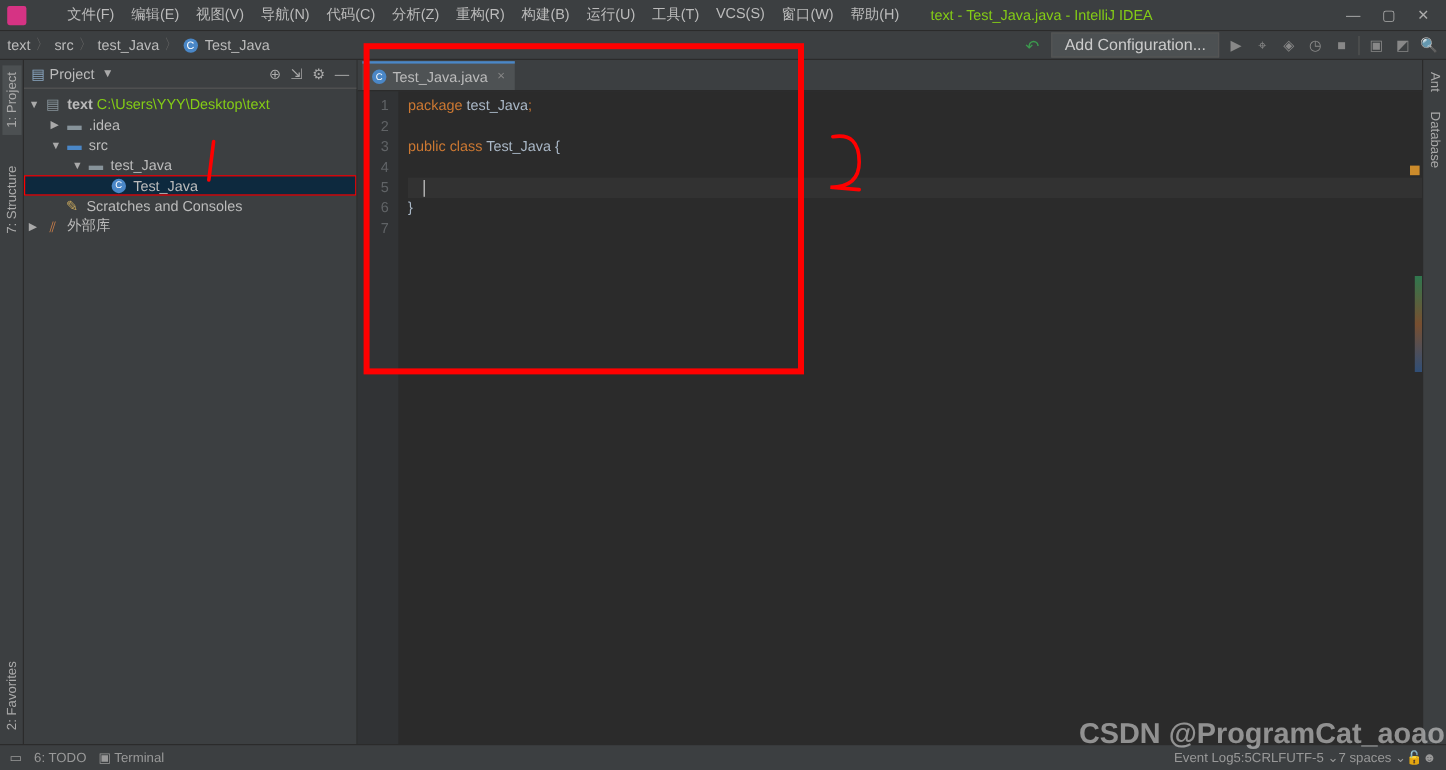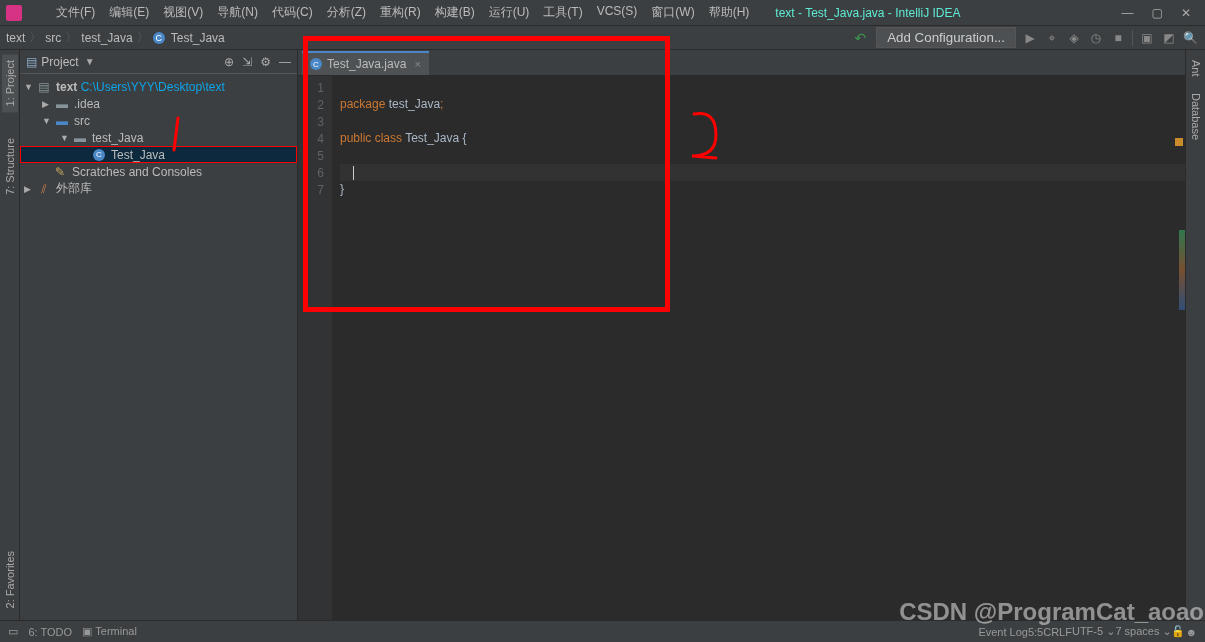--- a/index.html
+++ b/index.html
@@ -1,21 +1,21 @@
 <!DOCTYPE html>
 <html><head>
 <meta charset="utf-8">
 <style>
 * { margin:0; padding:0; box-sizing:border-box; font-family:"Segoe UI",Arial,sans-serif; }
 body { width:1205px; height:642px; background:#3c3f41; color:#bbb; font-size:12px; overflow:hidden; position:relative; }
 .titlebar { height:26px; background:#3c3f41; display:flex; align-items:center; padding:0 6px; border-bottom:1px solid #2b2b2b; }
 .titlebar .logo { width:16px; height:16px; background:#d63384; border-radius:2px; margin-right:8px; }
 .titlebar .menu { display:flex; gap:2px;margin-left:20px; }
 .titlebar .menu span { padding:2px 6px; cursor:default; }
-.titlebar .title { margin-left:20px; color:#5eead4; }
+.titlebar .title { margin-left:20px; color:#84cc16; }
 .titlebar .winctrl { margin-left:auto; display:flex; gap:18px; padding-right:8px; color:#aaa; }
 .titlebar .winctrl span { cursor:default; }
 .navbar { height:24px; background:#3c3f41; display:flex; align-items:center; padding:0 6px; border-bottom:1px solid #2b2b2b; }
 .breadcrumb { display:flex; align-items:center; gap:4px; }
 .breadcrumb .sep { color:#666; }
 .breadcrumb .cls-icon { width:12px; height:12px; background:#4a87c7; border-radius:50%; display:inline-flex; align-items:center; justify-content:center; font-size:9px; color:#fff; margin-right:2px; }
 .navbar .right { margin-left:auto; display:flex; align-items:center; gap:6px; }
 .navbar .addcfg { border:1px solid #555; background:#4c5052; padding:2px 10px; color:#ccc; }
 .navbar .icon { width:16px; height:16px; display:flex; align-items:center; justify-content:center; color:#888; }
 .navbar .back-arrow { color:#3c9a4e; font-size:14px; margin-right:4px; }
@@ -33,29 +33,29 @@
 .project-header .tools { margin-left:auto; display:flex; gap:8px; color:#aaa; }
 .tree { flex:1; padding:4px 0; overflow:auto; }
 .tree-row { display:flex; align-items:center; height:17px; padding-left:4px; white-space:nowrap; }
 .tree-row .arrow { width:12px; color:#aaa; font-size:9px; }
 .tree-row .icn { width:16px; display:inline-flex; align-items:center; justify-content:center; margin-right:4px; }
 .tree-row.selected { background:#0d293e; border:1px solid #ff0000; }
 .folder-ic { color:#87939a; }
 .folder-blue { color:#4a87c7; }
 .cls-ic { width:12px; height:12px; background:#4a87c7; border-radius:50%; display:inline-flex; align-items:center; justify-content:center; font-size:8px; color:#fff; }
 .iml-ic { width:12px; height:12px; background:#c75450; border-radius:2px; display:inline-block; }
-.dim { color:#0ea5e9; }
+.dim { color:#84cc16; }
 .editor { flex:1; background:#2b2b2b; display:flex; flex-direction:column; position:relative; }
 .tabs { height:26px; background:#3c3f41; display:flex; align-items:flex-end; border-bottom:1px solid #2b2b2b; padding-left:4px; }
 .tab-item { height:24px; background:#4e5254; display:flex; align-items:center; padding:0 8px; gap:5px; border-top:2px solid #4a87c7; }
 .tab-item .cls-ic { width:12px; height:12px; }
 .tab-item .close { color:#888; font-size:11px; margin-left:3px; }
 .code { flex:1; display:flex; font-family:Consolas,monospace; font-size:12px; position:relative; }
 .gutter { width:34px; background:#313335; text-align:right; padding:4px 8px 0 0; color:#606366; line-height:17px; }
-.lines { flex:1; padding:20px 0 0 8px; line-height:17px; position:relative; }
+.lines { flex:1; padding:4px 0 0 8px; line-height:17px; position:relative; }
 .lines .row { height:17px; white-space:pre; }
 .lines .row.current { background:#323232; }
 .cursor { display:inline-block; width:1px; height:14px; background:#ccc; vertical-align:middle; }
 .k { color:#cc7832; }
 .t { color:#a9b7c6; }
 .p { color:#cc7832; }
 .annot-box { position:absolute; border:5px solid #ff0000; pointer-events:none; }
 .right-mark { position:absolute; right:2px; top:62px; width:8px; height:8px; background:#cc8b2b; }
 .statusbar { height:22px; background:#3c3f41; border-top:1px solid #2b2b2b; display:flex; align-items:center; padding:0 8px; font-size:11px; color:#999; }
 .statusbar .left { display:flex; align-items:center; gap:10px; }

